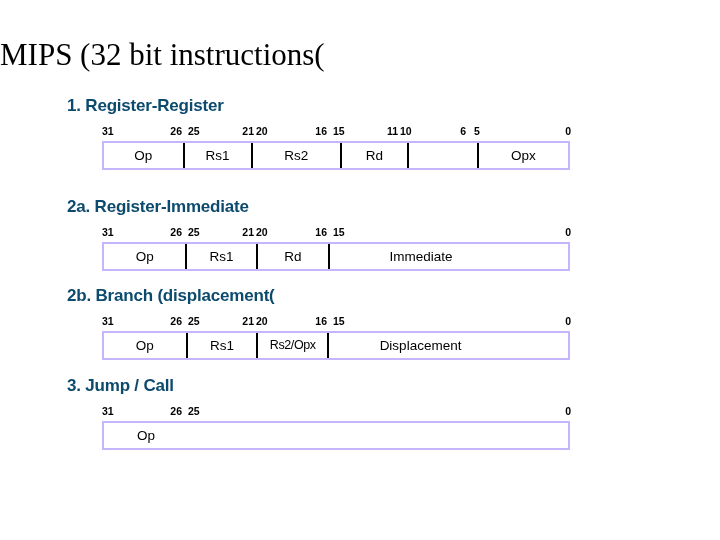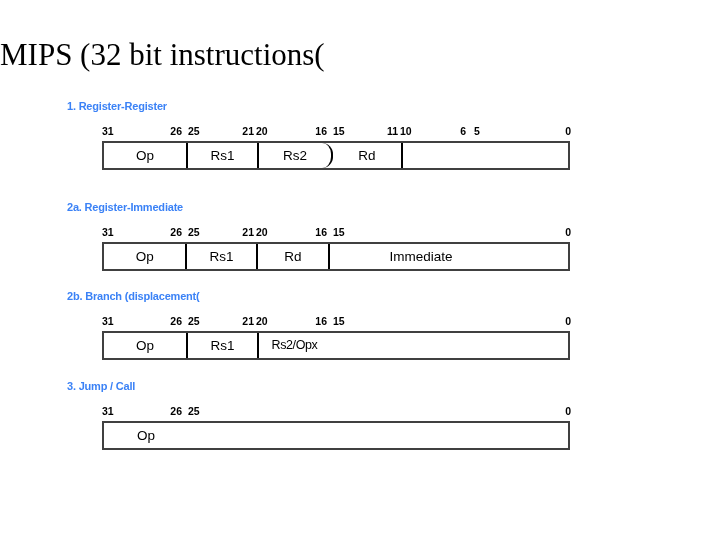--- a/index.html
+++ b/index.html
@@ -43,26 +43,26 @@
   .section {
     position: absolute;
     left: 0;
     width: 720px;
   }
 
   .section-heading {
     position: absolute;
     left: 67px;
     top: 0;
-    font-size: 11px;
+    font-size: 17px;
     font-weight: bold;
     line-height: 16px;
     letter-spacing: -0.2px;
     white-space: nowrap;
-    color: #3b82f6;
+    color: #0c4a6e;
   }
 
   
   .bitruler {
     position: absolute;
     left: 0;
     top: 27px;
     width: 657px;
     height: 14px;
   }
@@ -78,21 +78,21 @@
   .bitlabel.r { transform: translateX(-100%); }
 
   
   .fieldrow {
     position: absolute;
     left: 102px;
     top: 43px;
     width: 468px;
     height: 29px;
     box-sizing: border-box;
-    border: 2px solid #404040;
+    border: 2px solid #c4b5fd;
     display: flex;
   }
   .cell {
     position: relative;
     box-sizing: border-box;
     border-right: 2px solid #000000;
     display: flex;
     align-items: center;
     justify-content: center;
     font-size: 13.5px;
@@ -127,23 +127,24 @@
       <span class="bitlabel r" style="left:398px;">11</span>
       <span class="bitlabel" style="left:400px;">10</span>
       <span class="bitlabel r" style="left:466px;">6</span>
       <span class="bitlabel" style="left:474px;">5</span>
       <span class="bitlabel r" style="left:571px;">0</span>
     </div>
 
     <div class="fieldrow">
       <div class="cell" style="width:84px;">Op</div>
       <div class="cell" style="width:71px;">Rs1</div>
-      <div class="cell" style="width:74px;border-radius:11px;">Rs2</div>
+      <div class="cell" style="width:93px;">Rs2</div>
       <div class="cell" style="width:70px;">Rd</div>
       <div class="cell" style="width:73px;"></div>
+      <div class="cell" style="width:93px;">Opx</div>
     </div>
   </div>
 
   <div class="section" style="top:199px;">
     <div class="section-heading">2a. Register-Immediate</div>
 
     <div class="bitruler">
       <span class="bitlabel" style="left:102px;">31</span>
       <span class="bitlabel r" style="left:182px;">26</span>
       <span class="bitlabel" style="left:188px;">25</span>
@@ -175,20 +176,23 @@
       <span class="bitlabel" style="left:256px;">20</span>
       <span class="bitlabel r" style="left:327px;">16</span>
       <span class="bitlabel" style="left:333px;">15</span>
       <span class="bitlabel r" style="left:571px;">0</span>
     </div>
 
     <div class="fieldrow">
       <div class="cell" style="width:84px;">Op</div>
       <div class="cell" style="width:71px;">Rs1</div>
       <div class="cell tight" style="width:71px;">Rs2/Opx</div>
+      <div class="cell offleft" style="width:240px;">
+          <span>Displacement</span>
+        </div>
     </div>
   </div>
 
   <div class="section" style="top:378px;">
     <div class="section-heading">3. Jump / Call</div>
 
     <div class="bitruler">
       <span class="bitlabel" style="left:102px;">31</span>
       <span class="bitlabel r" style="left:182px;">26</span>
       <span class="bitlabel" style="left:188px;">25</span>

